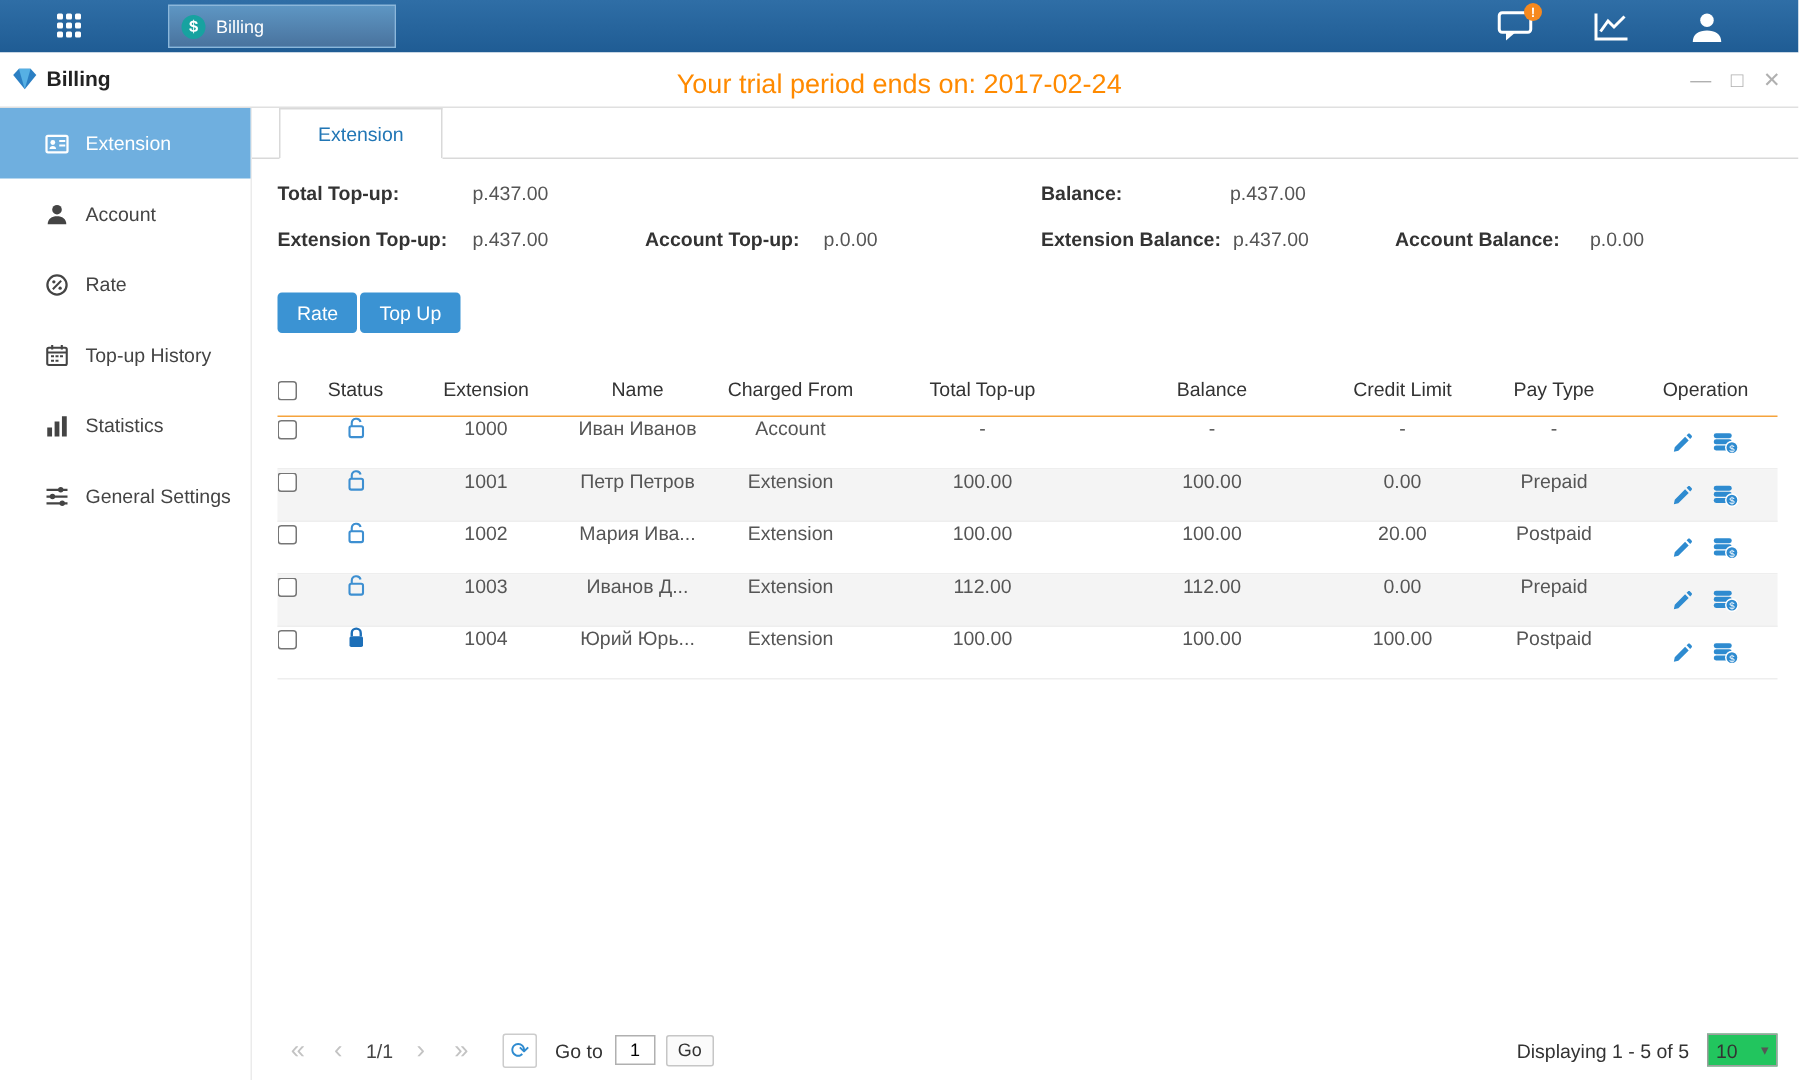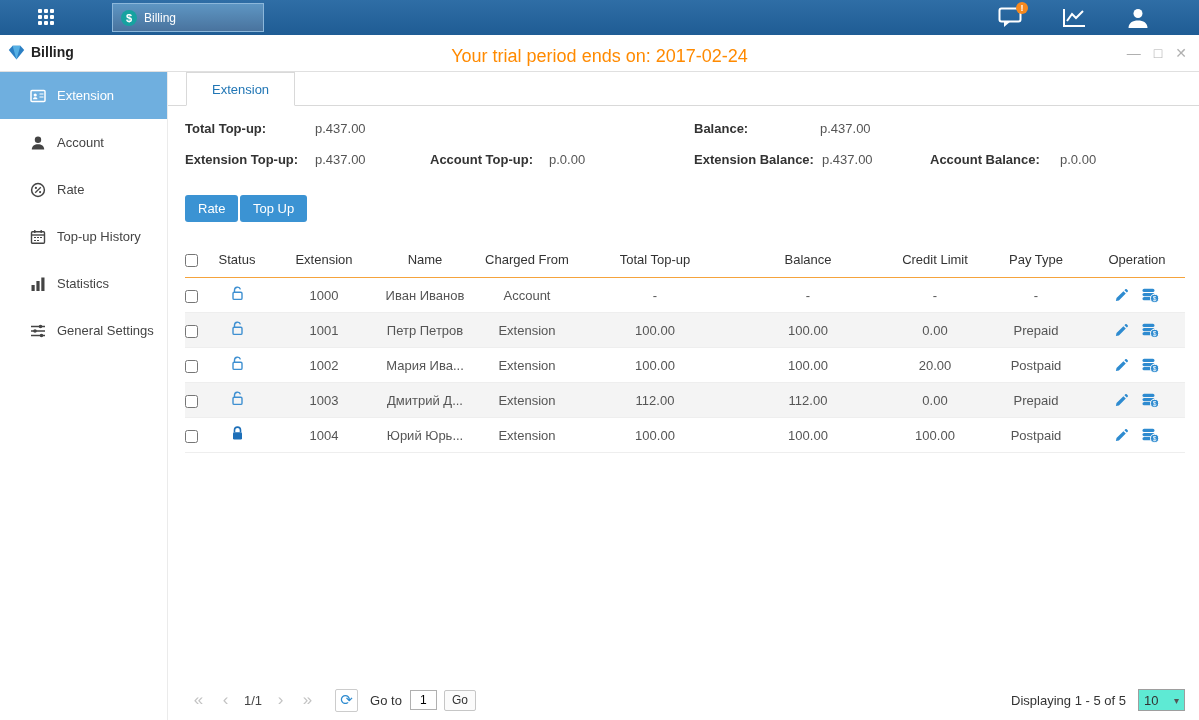--- a/index.html
+++ b/index.html
@@ -43,21 +43,21 @@
   .x17{left:17px}.x147{left:147px}.x262{left:262px}.x381{left:381px}
   .x526{left:526px}.x652{left:652px}.x654{left:654px}.x762{left:762px}.x892{left:892px}
 
   .btn{position:absolute;top:123px;height:27px;background:#3b93d3;color:#fff;border:none;border-radius:3px;padding:0 13px;font-size:13px;cursor:pointer;font-family:inherit}
   .btn-edit{left:17px}
   .btn-topup{left:72px}
 
   
   .table{position:absolute;left:17px;top:170px;width:1000px}
   .thead{display:flex;height:36px;align-items:center;border-bottom:1px solid #f5a33c;color:#333}
-  .tr{display:flex;height:35px;align-items:center;border-bottom:1px solid #eeeeee;color:#555}
+  .tr{display:flex;height:35px;border-bottom:1px solid #eeeeee;color:#555}
   .tbody .tr:nth-child(even){background:#f4f4f4}
   .td,.th{text-align:center;white-space:nowrap;overflow:hidden}
   .c-cb{width:24px;text-align:left}
   .c-cb input{width:13px;height:13px;vertical-align:middle;cursor:pointer}
   .c-status{width:56px}
   .c-ext{width:118px}
   .c-name{width:84px}
   .c-from{width:120px}
   .c-topup{width:136px}
   .c-bal{width:170px}
@@ -71,21 +71,21 @@
 
   
   .pager{position:absolute;left:17px;width:1000px;top:614px;height:28px;display:flex;align-items:center}
   .pg-nav{color:#c3c3c3;font-size:17px;width:27px;text-align:center;cursor:default;user-select:none}
   .pg-page{color:#444;margin:0 5px}
   .refresh-btn{width:23px;height:23px;border:1px solid #ccc;border-radius:2px;display:flex;align-items:center;justify-content:center;color:#2e8bd0;font-size:15px;margin:0 12px 0 14px;background:#fff;cursor:pointer}
   .goto-lbl{color:#333;margin-right:8px}
   .goto-input{width:27px;height:20px;border:1px solid #b0b0b0;text-align:center;font-size:12px;font-family:inherit}
   .go-btn{height:21px;padding:0 7px;border:1px solid #c6c6c6;background:#fbfbfb;margin-left:7px;border-radius:2px;font-size:12px;color:#333;cursor:pointer;font-family:inherit}
   .display-info{margin-left:auto;margin-right:12px;color:#333}
-  .page-size{width:47px;height:22px;border:1px solid #9e9e9e;display:flex;align-items:center;justify-content:space-between;padding:0 5px;background:#5eead4;cursor:pointer}
+  .page-size{width:47px;height:22px;border:1px solid #9e9e9e;display:flex;align-items:center;justify-content:space-between;padding:0 5px;background:#22c55e;cursor:pointer}
   .page-size .caret{font-size:10px;color:#555}
 </style>
 </head>
 <body>
 
 <div class="window">
 
   <div class="topbar">
     <div class="grid-icon">
         <i></i>
@@ -346,21 +346,21 @@
         <div class="tr">
           <div class="td c-cb"><input type="checkbox" style=""></div>
           <div class="td c-status status-cell unlocked">
             <svg class="lock-open" width="13" height="15" viewBox="0 0 13 15">
                 <path d="M3.5 6.2V4.1a3 3 0 0 1 5.9-.7" fill="none" stroke="#3d8fd1" stroke-width="1.4"></path>
                 <rect x="2" y="6.2" width="9" height="7.2" rx="1.2" fill="none" stroke="#3d8fd1" stroke-width="1.4"></rect>
               </svg>
             
           </div>
           <div class="td c-ext">1003</div>
-          <div class="td c-name">Дмитрий Д...</div>
+          <div class="td c-name">Иванов Д...</div>
           <div class="td c-from">Extension</div>
           <div class="td c-topup">112.00</div>
           <div class="td c-bal">112.00</div>
           <div class="td c-limit">0.00</div>
           <div class="td c-pay">Prepaid</div>
           <div class="td c-op">
             <span>
                 <svg width="14" height="14" viewBox="0 0 14 14">
                   <path d="M11.7 1.3l1 1c.4.4.4 1 0 1.4l-.9.9-2.4-2.4.9-.9c.4-.4 1-.4 1.4 0zM1.5 10.1l6.9-6.9 2.4 2.4-6.9 6.9-3 .6z" fill="#2e8bd0"></path>
                 </svg>

